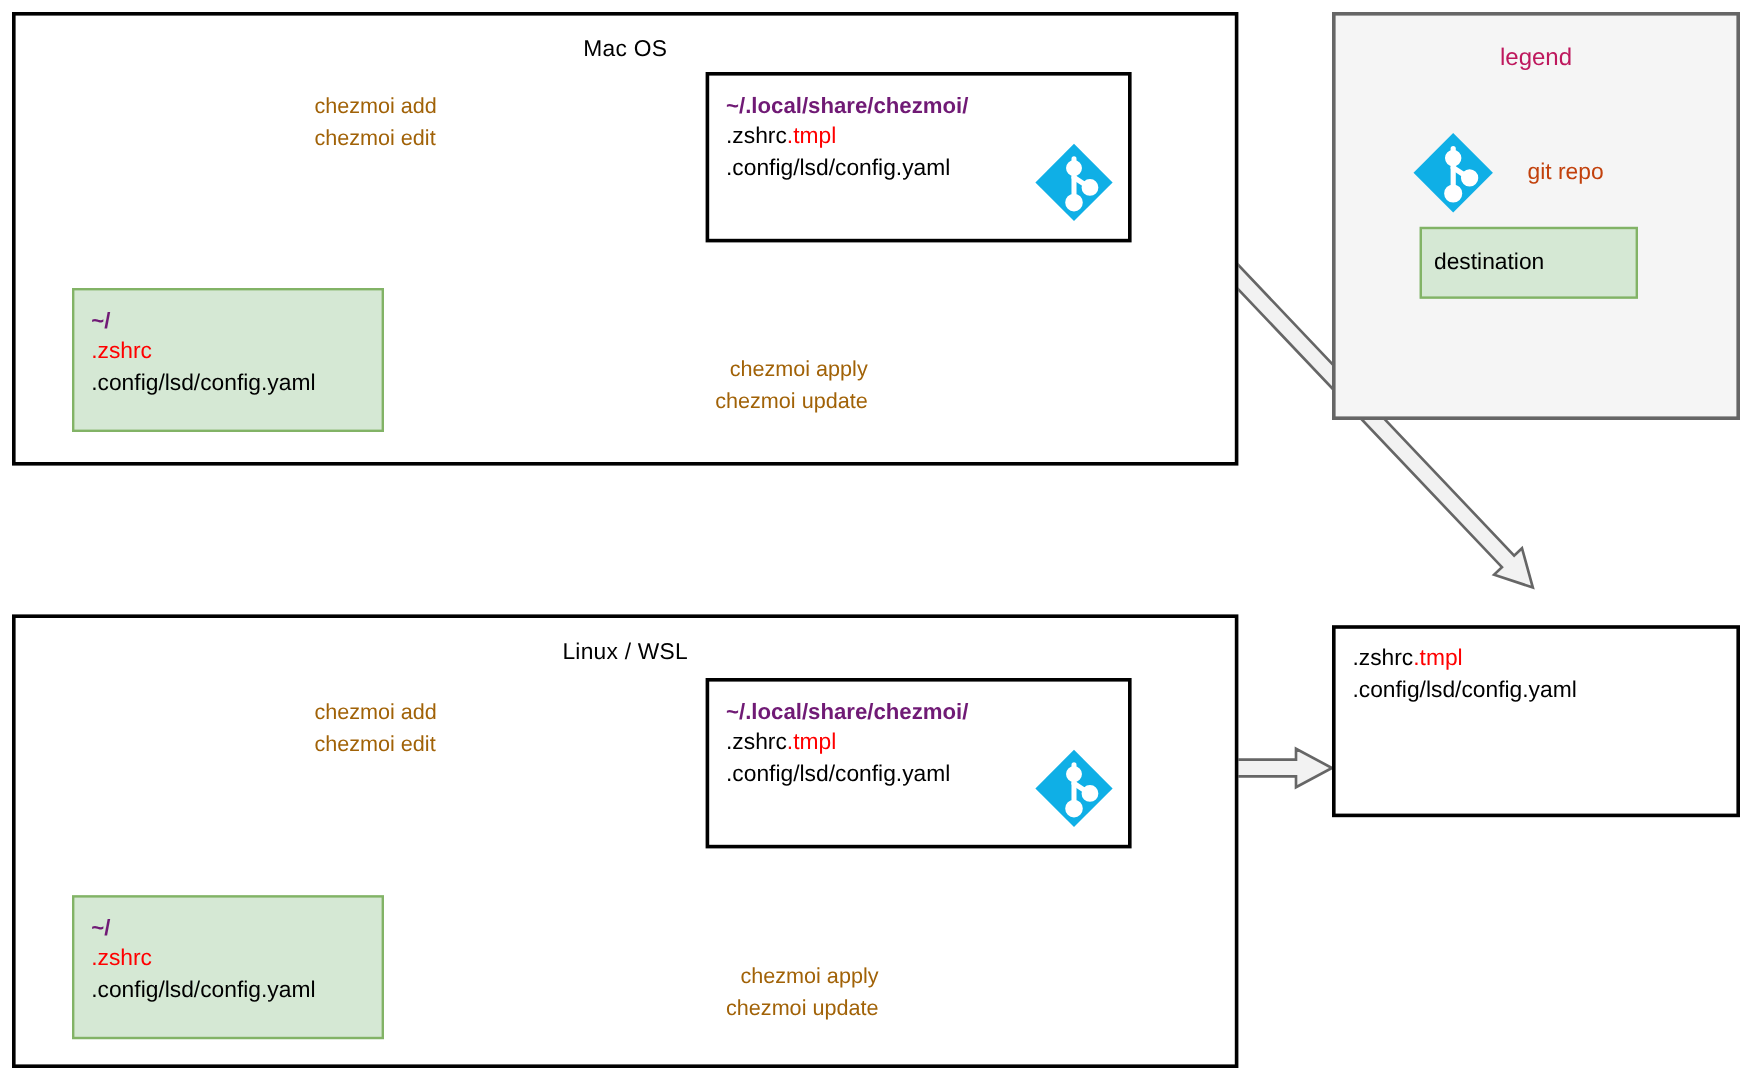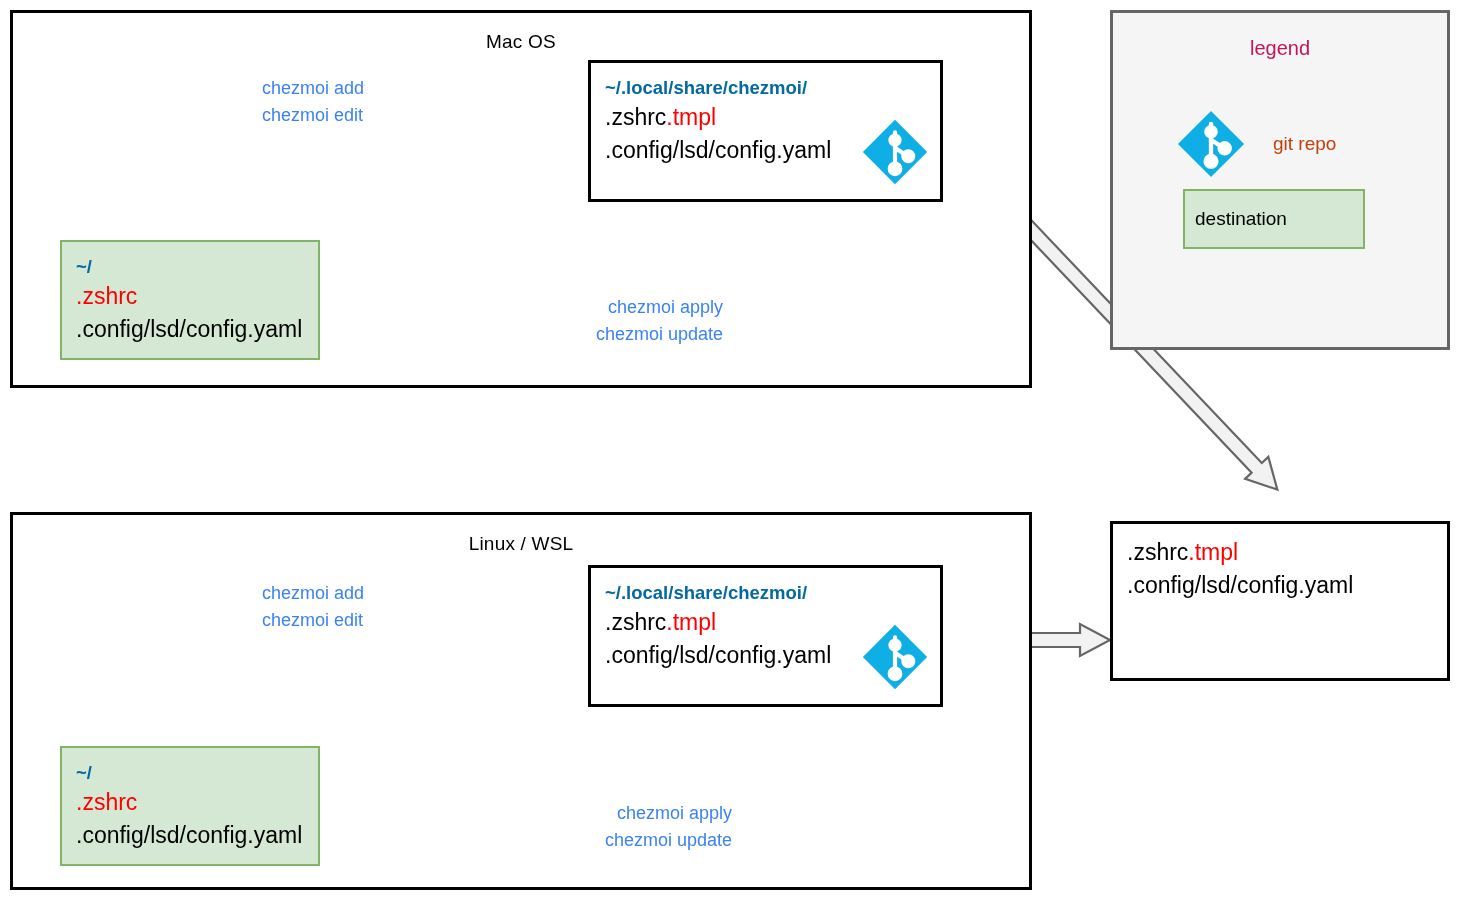--- a/index.html
+++ b/index.html
@@ -50,37 +50,37 @@
   
   .dest-box {
     border: 2px solid #82b366;
     background: #d5e8d4;
     padding: 12px 14px 10px 14px;
   }
 
   .box-title {
     font-weight: bold;
     font-size: 18.5px;
-    color: #0369a1;
+    color: #701a75;
     white-space: nowrap;
     line-height: 1.42;
   }
   .box-line {
-    font-size: 23px;
+    font-size: 19px;
     color: #000000;
     white-space: nowrap;
     line-height: 1.42;
   }
   .red { color: #ff0000; }
 
   
   .arrow-label {
     position: absolute;
     font-size: 18px;
-    color: #3b82f6;
+    color: #a16207;
     line-height: 1.52;
     white-space: nowrap;
   }
   .arrow-label.center { text-align: right; }
 
   
   .git-icon {
     position: absolute;
     display: block;
   }

